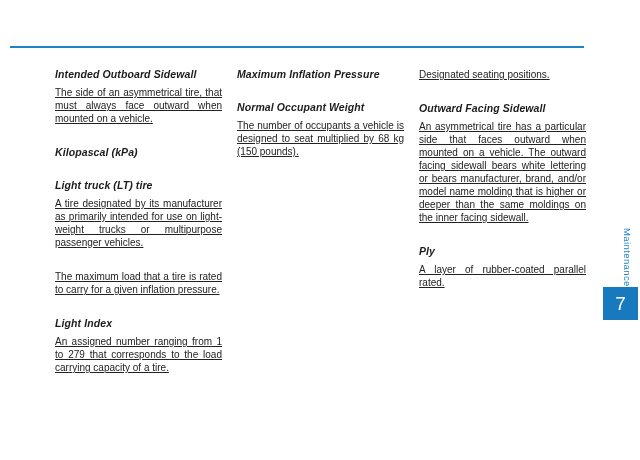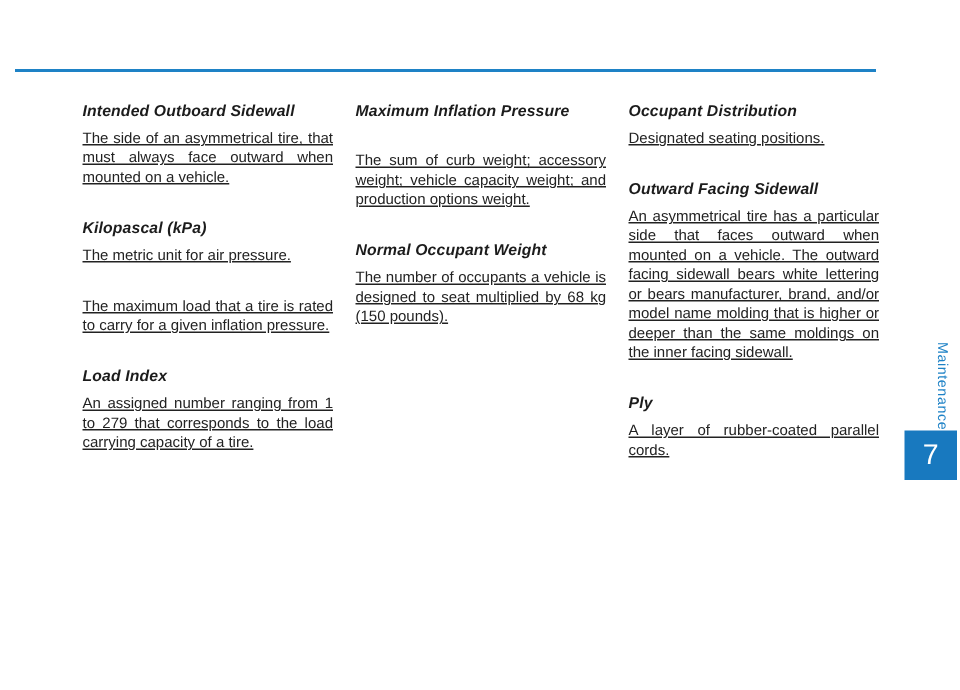--- a/index.html
+++ b/index.html
@@ -93,67 +93,68 @@
 
   <div class="col col-1">
 
       <div class="entry">
         <p class="entry-term">Intended Outboard Sidewall</p>
         <p class="entry-def">The side of an asymmetrical tire, that must always face outward when mounted on a vehicle.</p>
       </div>
 
       <div class="entry">
         <p class="entry-term">Kilopascal (kPa)</p>
-        <p class="entry-def">The metric unit for air pressure.</p>
       </div>
 
+      <div class="entry">
+        <p class="entry-term">Light truck (LT) tire</p>
+        <p class="entry-def">A tire designated by its manufacturer as primarily intended for use on light-weight trucks or multipurpose passenger vehicles.</p>
+      </div>
 
       <div class="entry">
         <p class="entry-def">The maximum load that a tire is rated to carry for a given inflation pressure.</p>
       </div>
 
       <div class="entry">
-        <p class="entry-term">Load Index</p>
+        <p class="entry-term">Light Index</p>
         <p class="entry-def">An assigned number ranging from 1 to 279 that corresponds to the load carrying capacity of a tire.</p>
       </div>
     </div>
 
   <div class="col col-2">
 
       <div class="entry">
         <p class="entry-term">Maximum Inflation Pressure</p>
       </div>
 
 
       <div class="entry">
-        <p class="entry-def">The sum of curb weight; accessory weight; vehicle capacity weight; and production options weight.</p>
       </div>
 
       <div class="entry">
         <p class="entry-term">Normal Occupant Weight</p>
         <p class="entry-def">The number of occupants a vehicle is designed to seat multiplied by 68 kg (150 pounds).</p>
       </div>
     </div>
 
   <div class="col col-3">
 
       <div class="entry">
-        <p class="entry-term">Occupant Distribution</p>
         <p class="entry-def">Designated seating positions.</p>
       </div>
 
       <div class="entry">
         <p class="entry-term">Outward Facing Sidewall</p>
         <p class="entry-def">An asymmetrical tire has a particular side that faces outward when mounted on a vehicle. The outward facing sidewall bears white lettering or bears manufacturer, brand, and/or model name molding that is higher or deeper than the same moldings on the inner facing sidewall.</p>
       </div>
 
 
       <div class="entry">
         <p class="entry-term">Ply</p>
-        <p class="entry-def">A layer of rubber-coated parallel cords.</p>
+        <p class="entry-def">A layer of rubber-coated parallel rated.</p>
       </div>
     </div>
 
   <div class="section-label">Maintenance</div>
 
   <div class="chapter-tab">7</div>
 
   <div class="page-number">7-45</div>
 
 </div>

